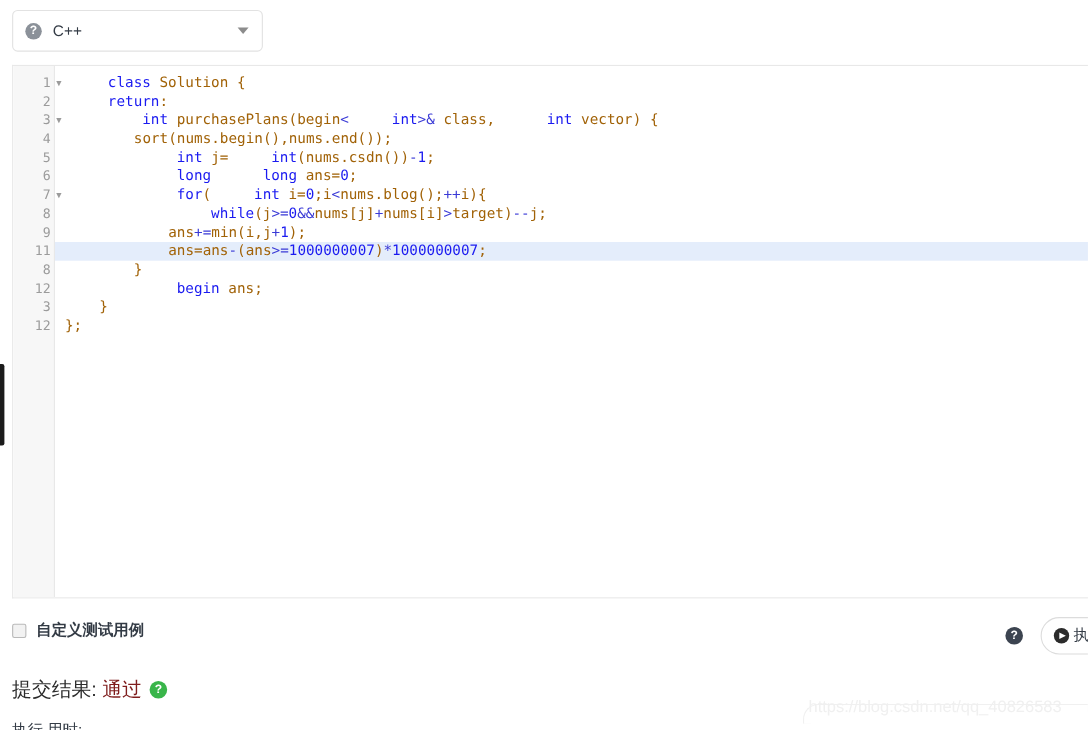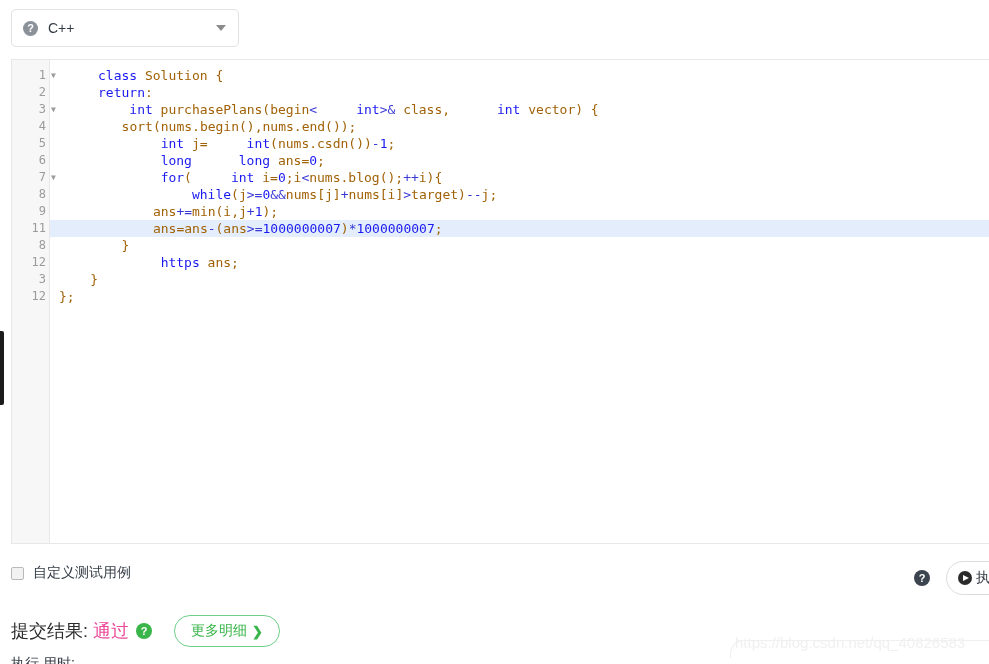--- a/index.html
+++ b/index.html
@@ -133,20 +133,21 @@
   .op  { color: #3a3ad6; }
   .num { color: #1a1af0; }
   .pl  { color: #a16207; }
 
   
   .testcase-row {
     position: absolute;
     left: 11px; top: 564px;
     display: flex;
     align-items: center;
+    font-weight: bold;
   }
   .chk {
     width: 13px; height: 13px;
     border: 1px solid #b9b9b9;
     border-radius: 2px;
     background: #f2f2f2;
     flex: 0 0 auto;
     cursor: pointer;
   }
   .testcase-label {
@@ -215,21 +216,21 @@
     display: flex;
     align-items: center;
   }
   .result-label {
     font-size: 18px;
     color: #2b2b2b;
     font-family: "Liberation Sans", sans-serif;
   }
   .result-status {
     font-size: 18px;
-    color: #ec4899;
+    color: #7f1d1d;
     margin-left: 5px;
     font-family: "Liberation Sans", sans-serif;
   }
   .result-help {
     width: 16px; height: 16px;
     border-radius: 50%;
     background: #39b54a;
     color: #ffffff;
     font-size: 11px;
     font-weight: bold;
@@ -327,45 +328,41 @@
         <div class="code-line"><span class="kw">return</span><span class="pl">:</span></div>
         <div class="code-line"><span class="pl">    </span><span class="kw">int</span><span class="pl"> purchasePlans(begin</span><span class="op">&lt;</span><span class="kw">int</span><span class="op">&gt;</span><span class="op">&amp;</span><span class="pl"> class, </span><span class="kw">int</span><span class="pl"> vector) {</span></div>
         <div class="code-line"><span class="pl">        sort(nums.begin(),nums.end());</span></div>
         <div class="code-line"><span class="pl">        </span><span class="kw">int</span><span class="pl"> j=</span><span class="kw">int</span><span class="pl">(nums.csdn())</span><span class="op">-</span><span class="num">1</span><span class="pl">;</span></div>
         <div class="code-line"><span class="pl">        </span><span class="kw">long</span><span class="pl"> </span><span class="kw">long</span><span class="pl"> ans=</span><span class="num">0</span><span class="pl">;</span></div>
         <div class="code-line"><span class="pl">        </span><span class="kw">for</span><span class="pl">(</span><span class="kw">int</span><span class="pl"> i=</span><span class="num">0</span><span class="pl">;i</span><span class="op">&lt;</span><span class="pl">nums.blog();</span><span class="op">++</span><span class="pl">i){</span></div>
         <div class="code-line"><span class="pl">            </span><span class="kw">while</span><span class="pl">(j</span><span class="op">&gt;=</span><span class="num">0</span><span class="pl"></span><span class="op">&amp;&amp;</span><span class="pl">nums[j]</span><span class="op">+</span><span class="pl">nums[i]</span><span class="op">&gt;</span><span class="pl">target)</span><span class="op">--</span><span class="pl">j;</span></div>
         <div class="code-line"><span class="pl">            ans</span><span class="op">+=</span><span class="pl">min(i,j</span><span class="op">+</span><span class="num">1</span><span class="pl">);</span></div>
         <div class="code-line active"><span class="pl">            ans=ans</span><span class="op">-</span><span class="pl">(ans</span><span class="op">&gt;=</span><span class="num">1000000007</span><span class="pl">)</span><span class="op">*</span><span class="num">1000000007</span><span class="pl">;</span></div>
         <div class="code-line"><span class="pl">        }</span></div>
-        <div class="code-line"><span class="pl">        </span><span class="kw">https</span><span class="pl"> ans;</span></div>
+        <div class="code-line"><span class="pl">        </span><span class="kw">begin</span><span class="pl"> ans;</span></div>
         <div class="code-line"><span class="pl">    }</span></div>
         <div class="code-line"><span class="pl">};</span></div>
       </div>
   </div>
 
   <div class="testcase-row">
     <span class="chk"></span>
     <span class="testcase-label">自定义测试用例</span>
   </div>
 
   <div class="help-icon-right">?</div>
   <div class="run-button">
     <span class="play-glyph"></span>
     <span class="run-label">执行</span>
   </div>
 
   <div class="result-row">
     <span class="result-label">提交结果:</span>
     <span class="result-status">通过</span>
     <span class="result-help">?</span>
-    <div class="detail-button">
-      <span class="dlabel">更多明细</span>
-      <span class="dchev">❯</span>
-    </div>
   </div>
 
   <div class="faint-divider"></div>
 
   <div class="watermark">https://blog.csdn.net/qq_40826583</div>
 
   <div class="cutoff-row">执行  用时:</div>
 
 </div>
 

